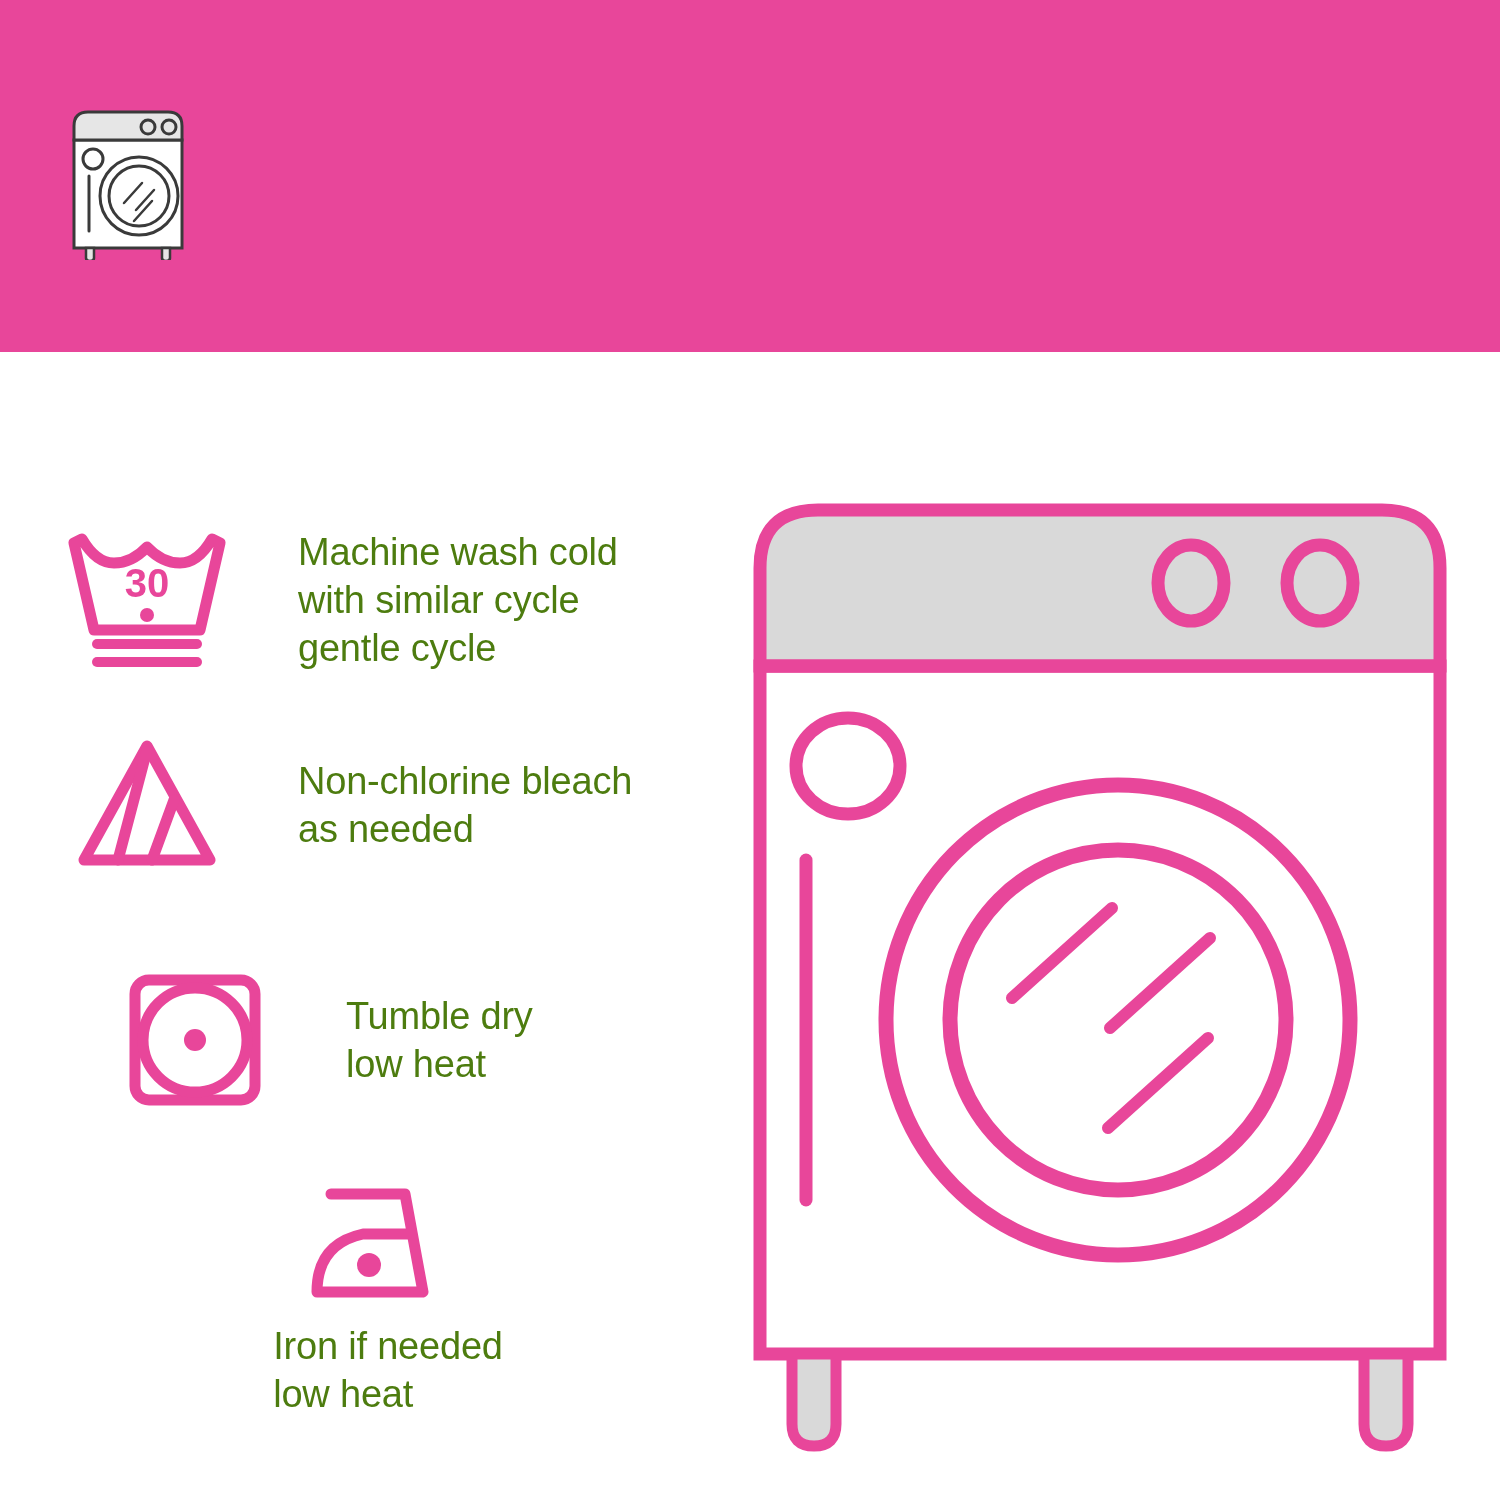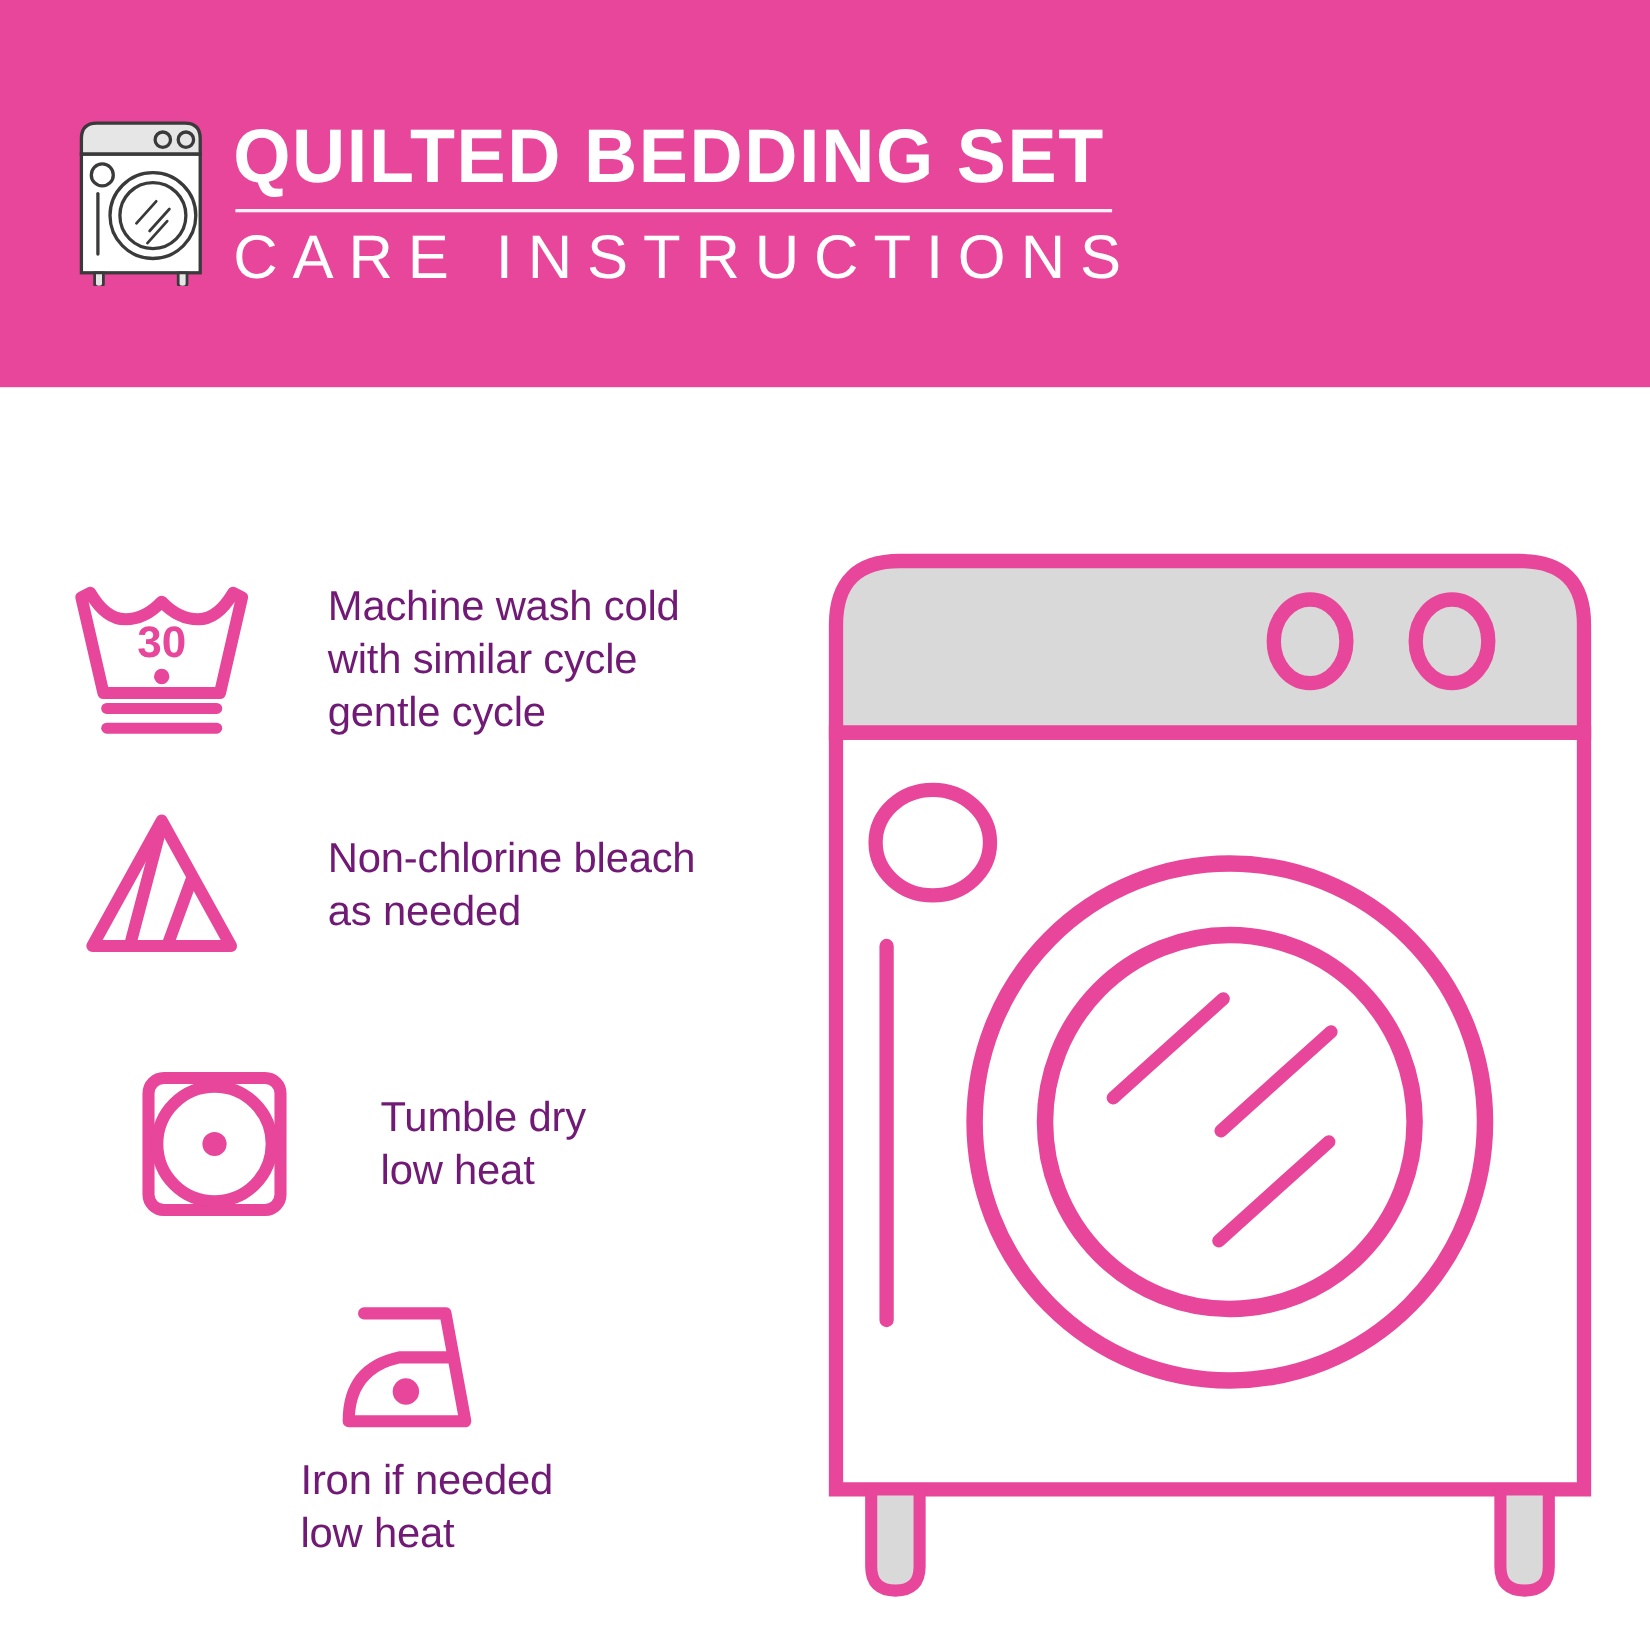--- a/index.html
+++ b/index.html
@@ -93,21 +93,21 @@
   .care-icon {
     width: 200px;
     flex: 0 0 auto;
     display: flex;
     align-items: center;
     margin-left: 62px;
   }
   .care-label {
     font-size: 38px;
     line-height: 48px;
-    color: #701a75;
+    color: #4d7c0f;
     font-weight: normal;
     margin-left: 36px;
     letter-spacing: -0.2px;
   }
 
   
   .machine-wrap {
     position: absolute;
     left: 730px;
     top: 480px;
@@ -140,25 +140,20 @@
 
         <line x1="62" y1="103" x2="80" y2="83" stroke="#3a3a3a" stroke-width="2.5" stroke-linecap="round"></line>
         <line x1="74" y1="110" x2="92" y2="90" stroke="#3a3a3a" stroke-width="2.5" stroke-linecap="round"></line>
         <line x1="72" y1="121" x2="90" y2="101" stroke="#3a3a3a" stroke-width="2.5" stroke-linecap="round"></line>
 
         <path d="M24 148 L24 158 Q24 161 28 161 Q32 161 32 158 L32 148 Z" fill="#E6E6E6" stroke="#3a3a3a" stroke-width="2.5"></path>
         <path d="M100 148 L100 158 Q100 161 104 161 Q108 161 108 158 L108 148 Z" fill="#E6E6E6" stroke="#3a3a3a" stroke-width="2.5"></path>
       </svg>
     </div>
 
-    <div class="header-text">
-      <div class="header-title">QUILTED BEDDING SET</div>
-      <div class="header-rule"></div>
-      <div class="header-subtitle">CARE INSTRUCTIONS</div>
-    </div>
 
   </div>
 </div>
 
 <div class="care-list">
 
   <div class="care-row care-row-1">
     <div class="care-icon">
       <svg viewBox="0 0 170 150" width="170" height="150" aria-hidden="true">
         <g fill="none" stroke="#E8469A" stroke-width="11" stroke-linecap="round" stroke-linejoin="round">

